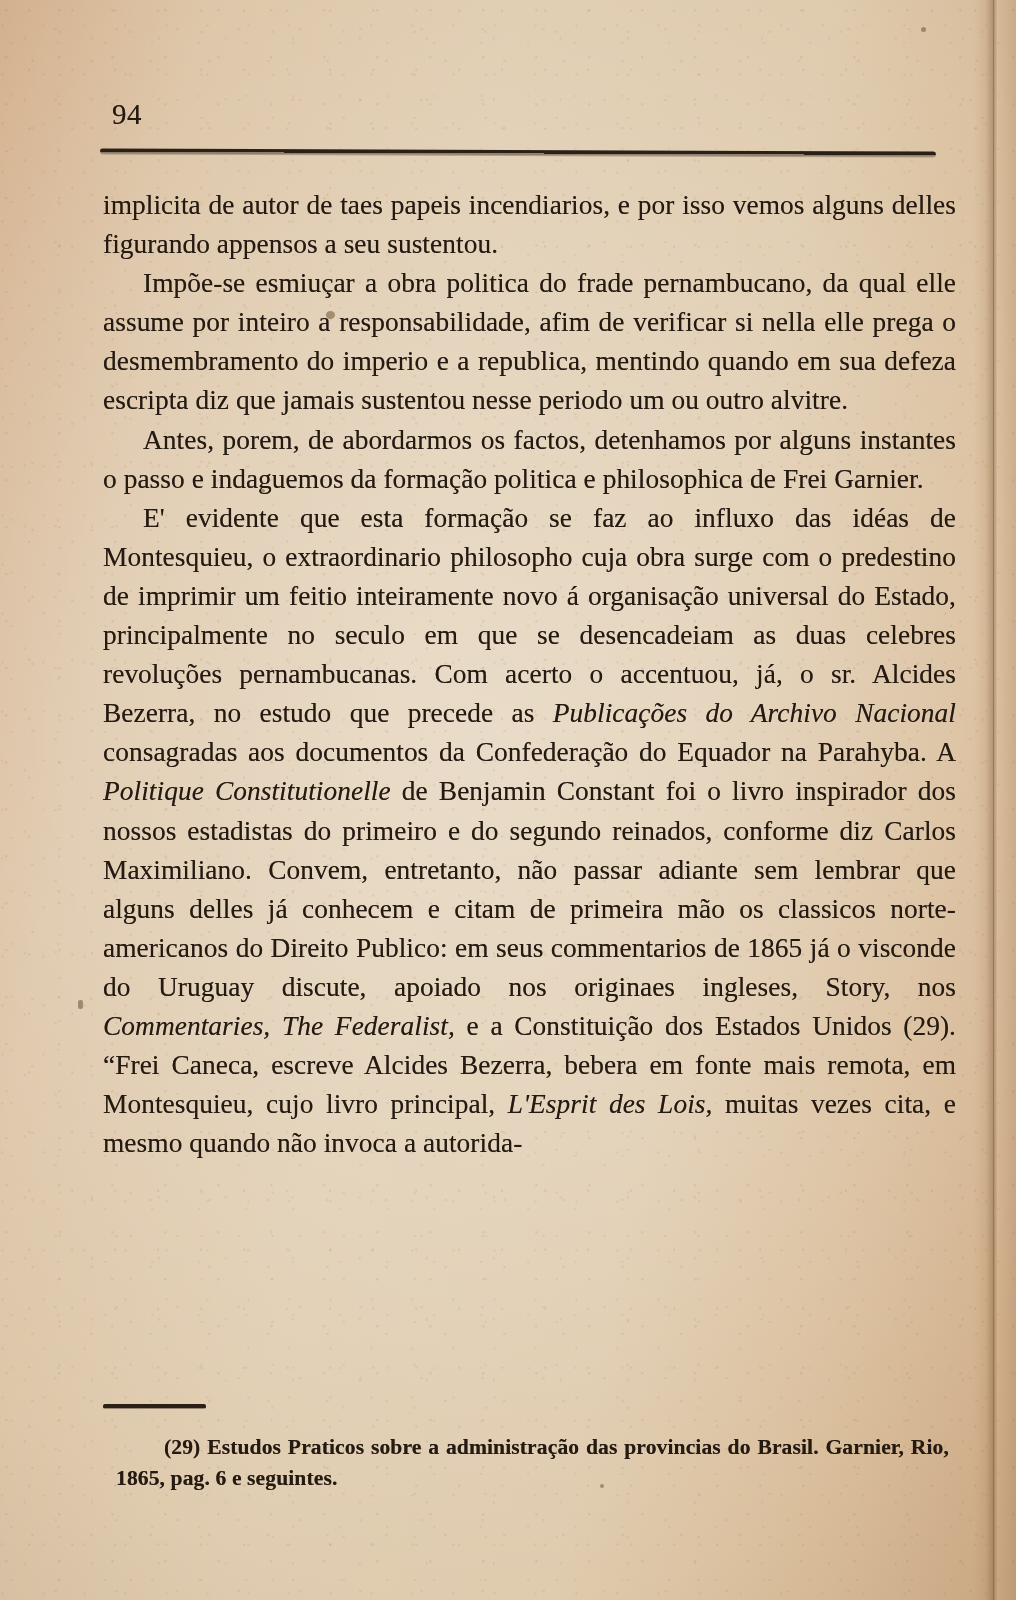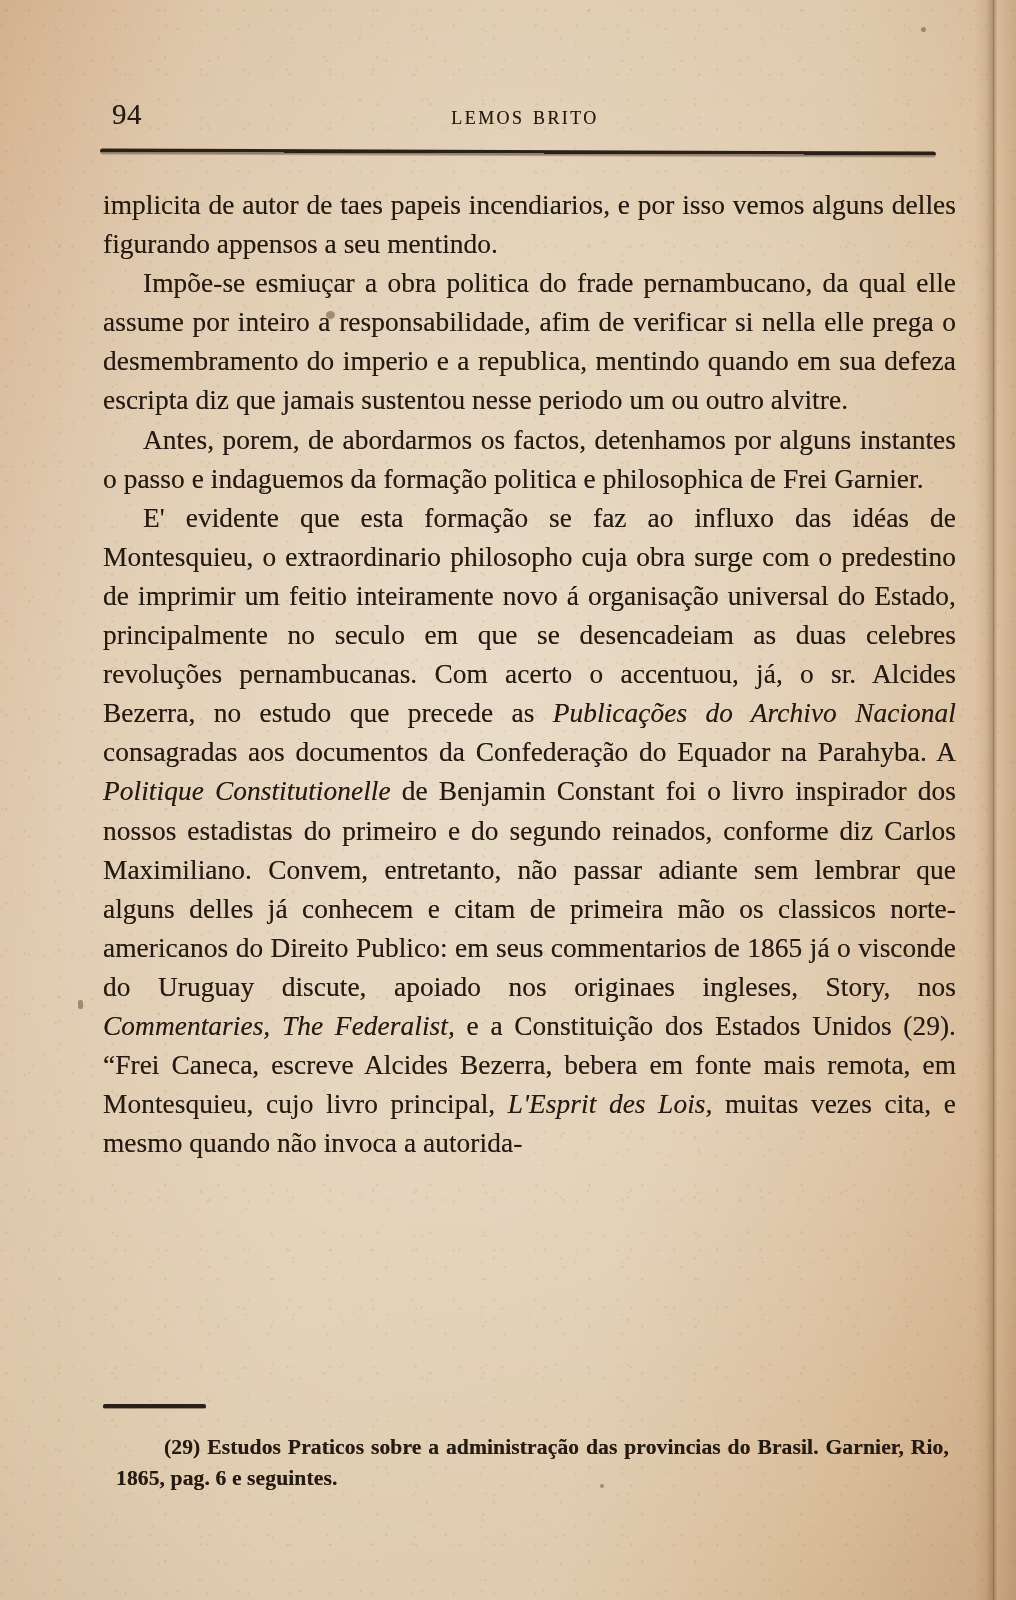--- a/index.html
+++ b/index.html
@@ -166,26 +166,25 @@
 </style>
 </head>
 <body>
 
 <div class="page">
 
   <div class="grain"></div>
 
   <div class="header">
     <div class="folio">94</div>
-    <div class="running-head">Lemos Brito</div>
   </div>
   <div class="rule-head"></div>
 
   <div class="body" id="body-host">
-      <p><span>implicita de autor de taes papeis incendiarios, e por isso vemos alguns delles figurando appensos a seu mentindo.</span></p>
+      <p><span>implicita de autor de taes papeis incendiarios, e por isso vemos alguns delles figurando appensos a seu sustentou.</span></p>
       <p class="indent"><span>Impõe-se esmiuçar a obra politica do frade pernambucano, da qual elle assume por inteiro a responsabilidade, afim de verificar si nella elle prega o desmembramento do imperio e a republica, mentindo quando em sua defeza escripta diz que jamais sustentou nesse periodo um ou outro alvitre.</span></p>
       <p class="indent"><span>Antes, porem, de abordarmos os factos, detenhamos por alguns instantes o passo e indaguemos da formação politica e philosophica de Frei Garnier.</span></p>
       <p class="indent"><span>E' evidente que esta formação se faz ao influxo das idéas de Montesquieu, o extraordinario philosopho cuja obra surge com o predestino de imprimir um feitio inteiramente novo á organisação universal do Estado, principalmente no seculo em que se desencadeiam as duas celebres revoluções pernambucanas. Com acerto o accentuou, já, o sr. Alcides Bezerra, no estudo que precede as </span><i>Publicações do Archivo Nacional</i><span> consagradas aos documentos da Confederação do Equador na Parahyba. A </span><i>Politique Constitutionelle</i><span> de Benjamin Constant foi o livro inspirador dos nossos estadistas do primeiro e do segundo reinados, conforme diz Carlos Maximiliano. Convem, entretanto, não passar adiante sem lembrar que alguns delles já conhecem e citam de primeira mão os classicos norte-americanos do Direito Publico: em seus commentarios de 1865 já o visconde do Uruguay discute, apoiado nos originaes ingleses, Story, nos </span><i>Commentaries, The Federalist,</i><span> e a Constituição dos Estados Unidos (29). “Frei Caneca, escreve Alcides Bezerra, bebera em fonte mais remota, em Montesquieu, cujo livro principal, </span><i>L'Esprit des Lois,</i><span> muitas vezes cita, e mesmo quando não invoca a autorida-</span></p>
     </div>
 
   <div class="rule-note"></div>
   <div class="footnote">
     <p>(29) Estudos Praticos sobre a administração das provincias do Brasil. Garnier, Rio, 1865, pag. 6 e seguintes.</p>
   </div>
 

